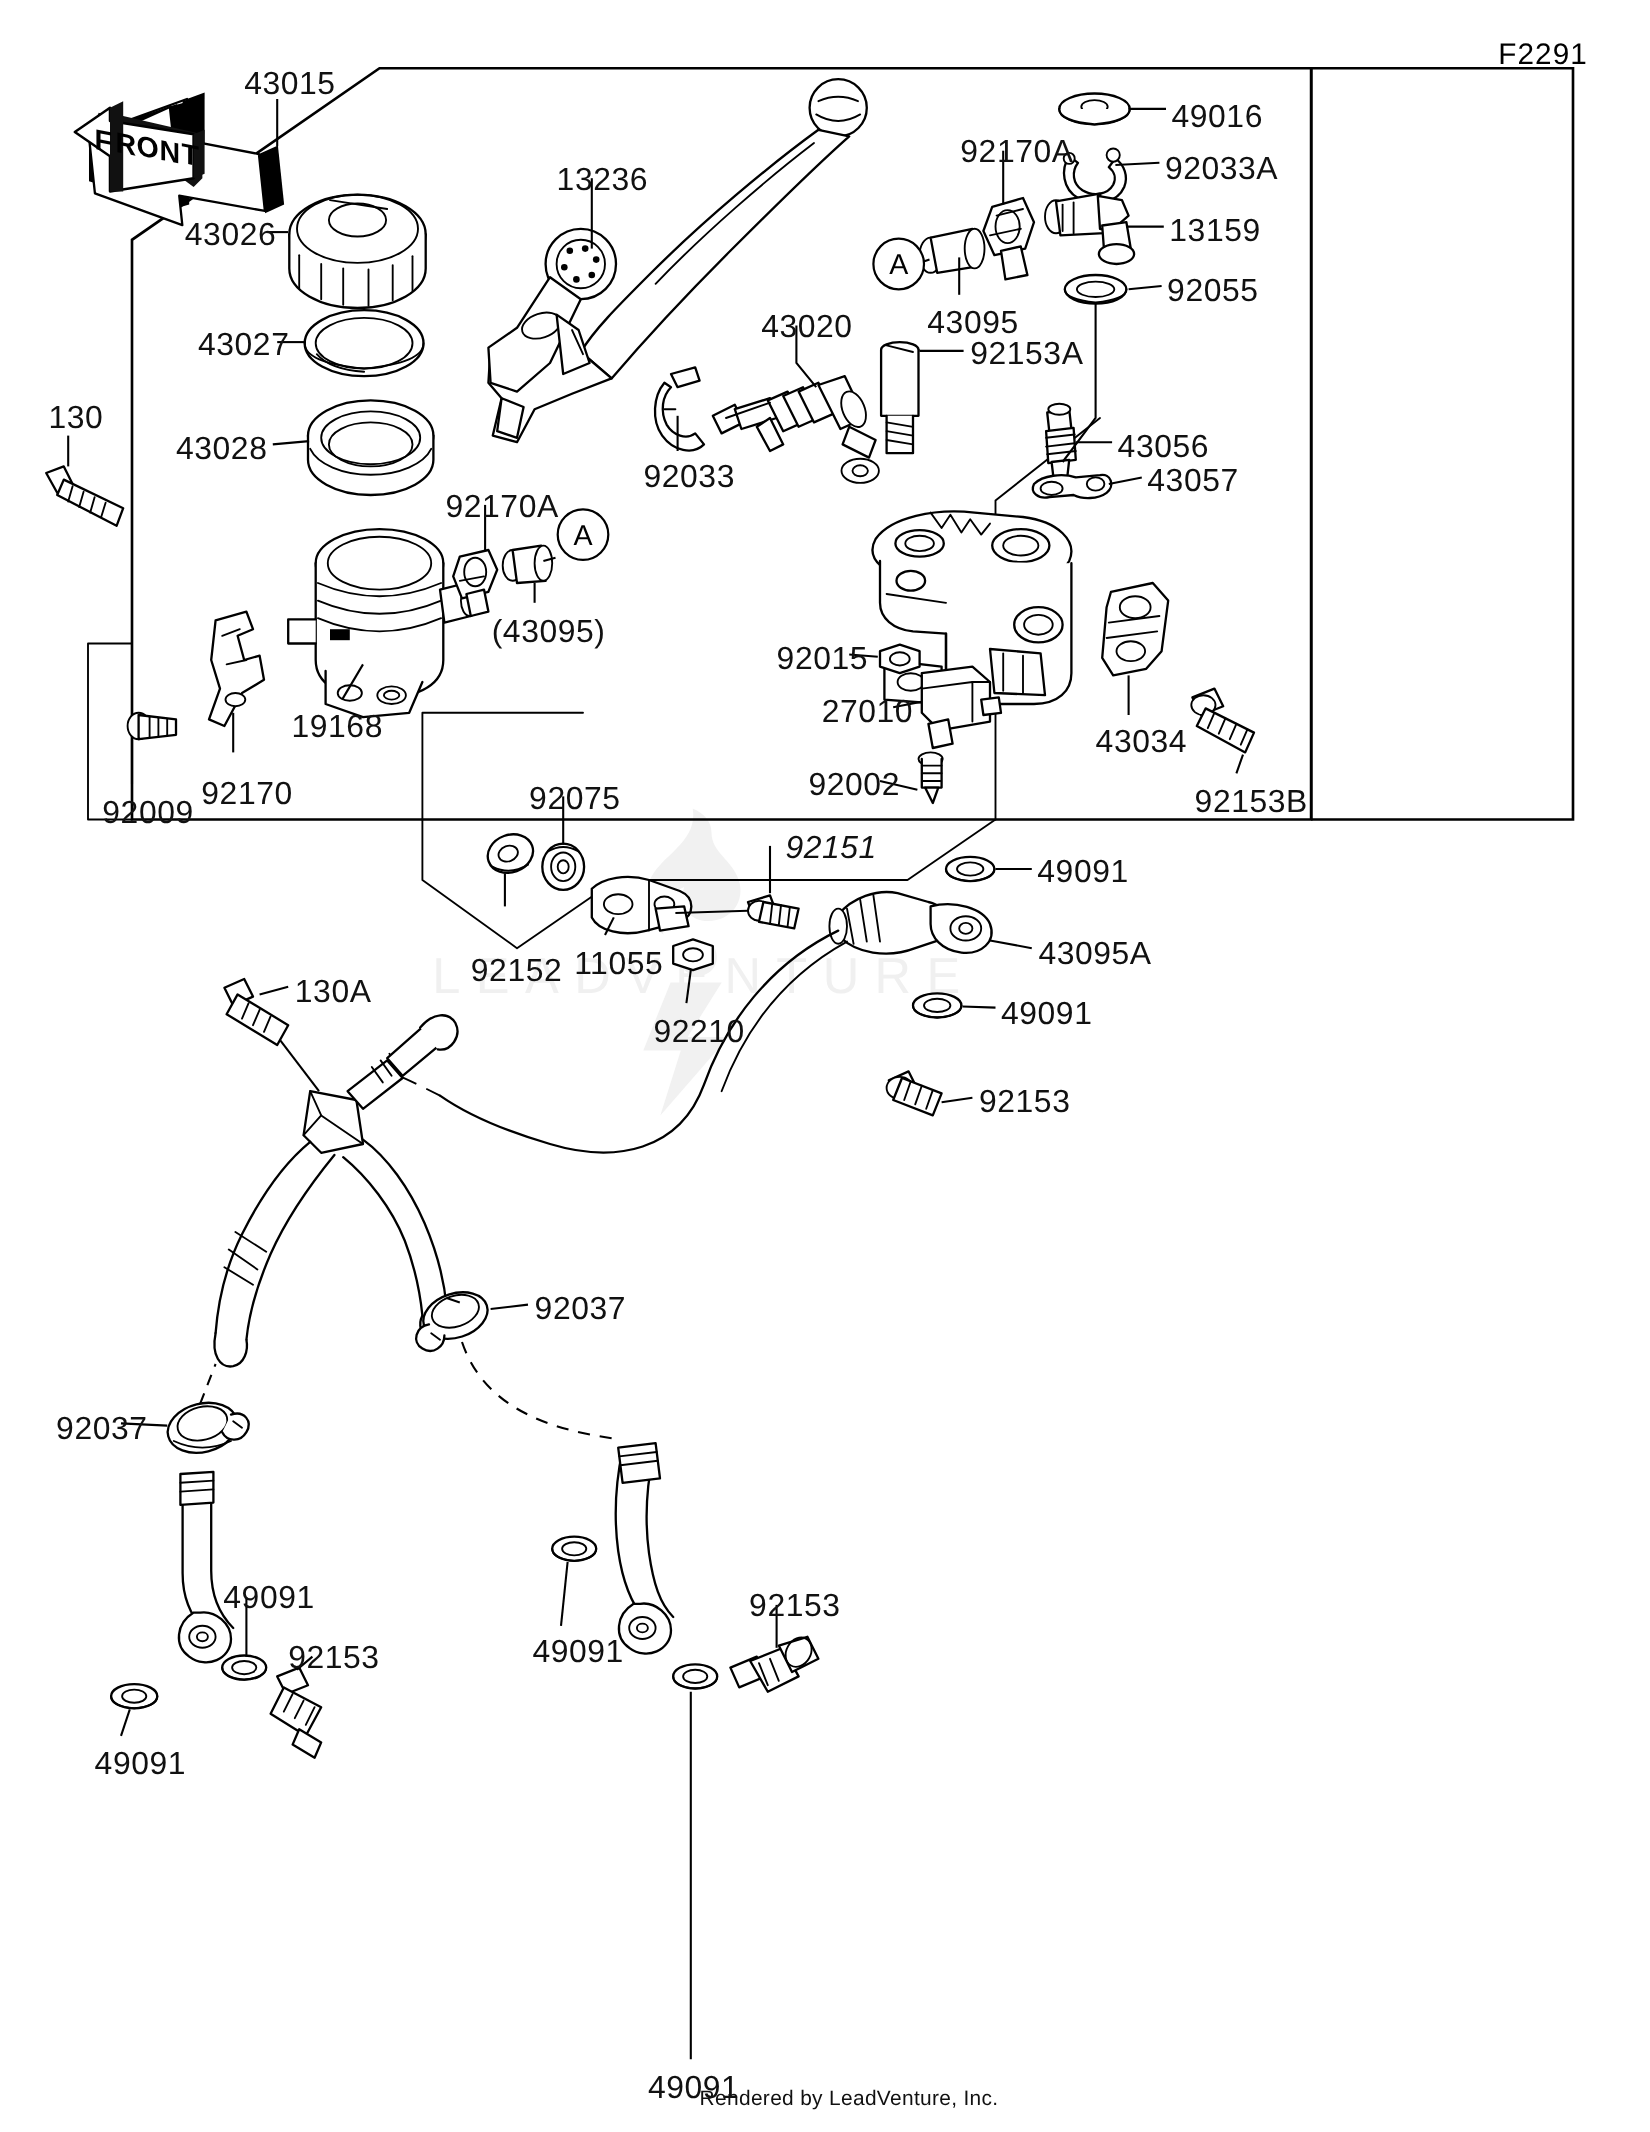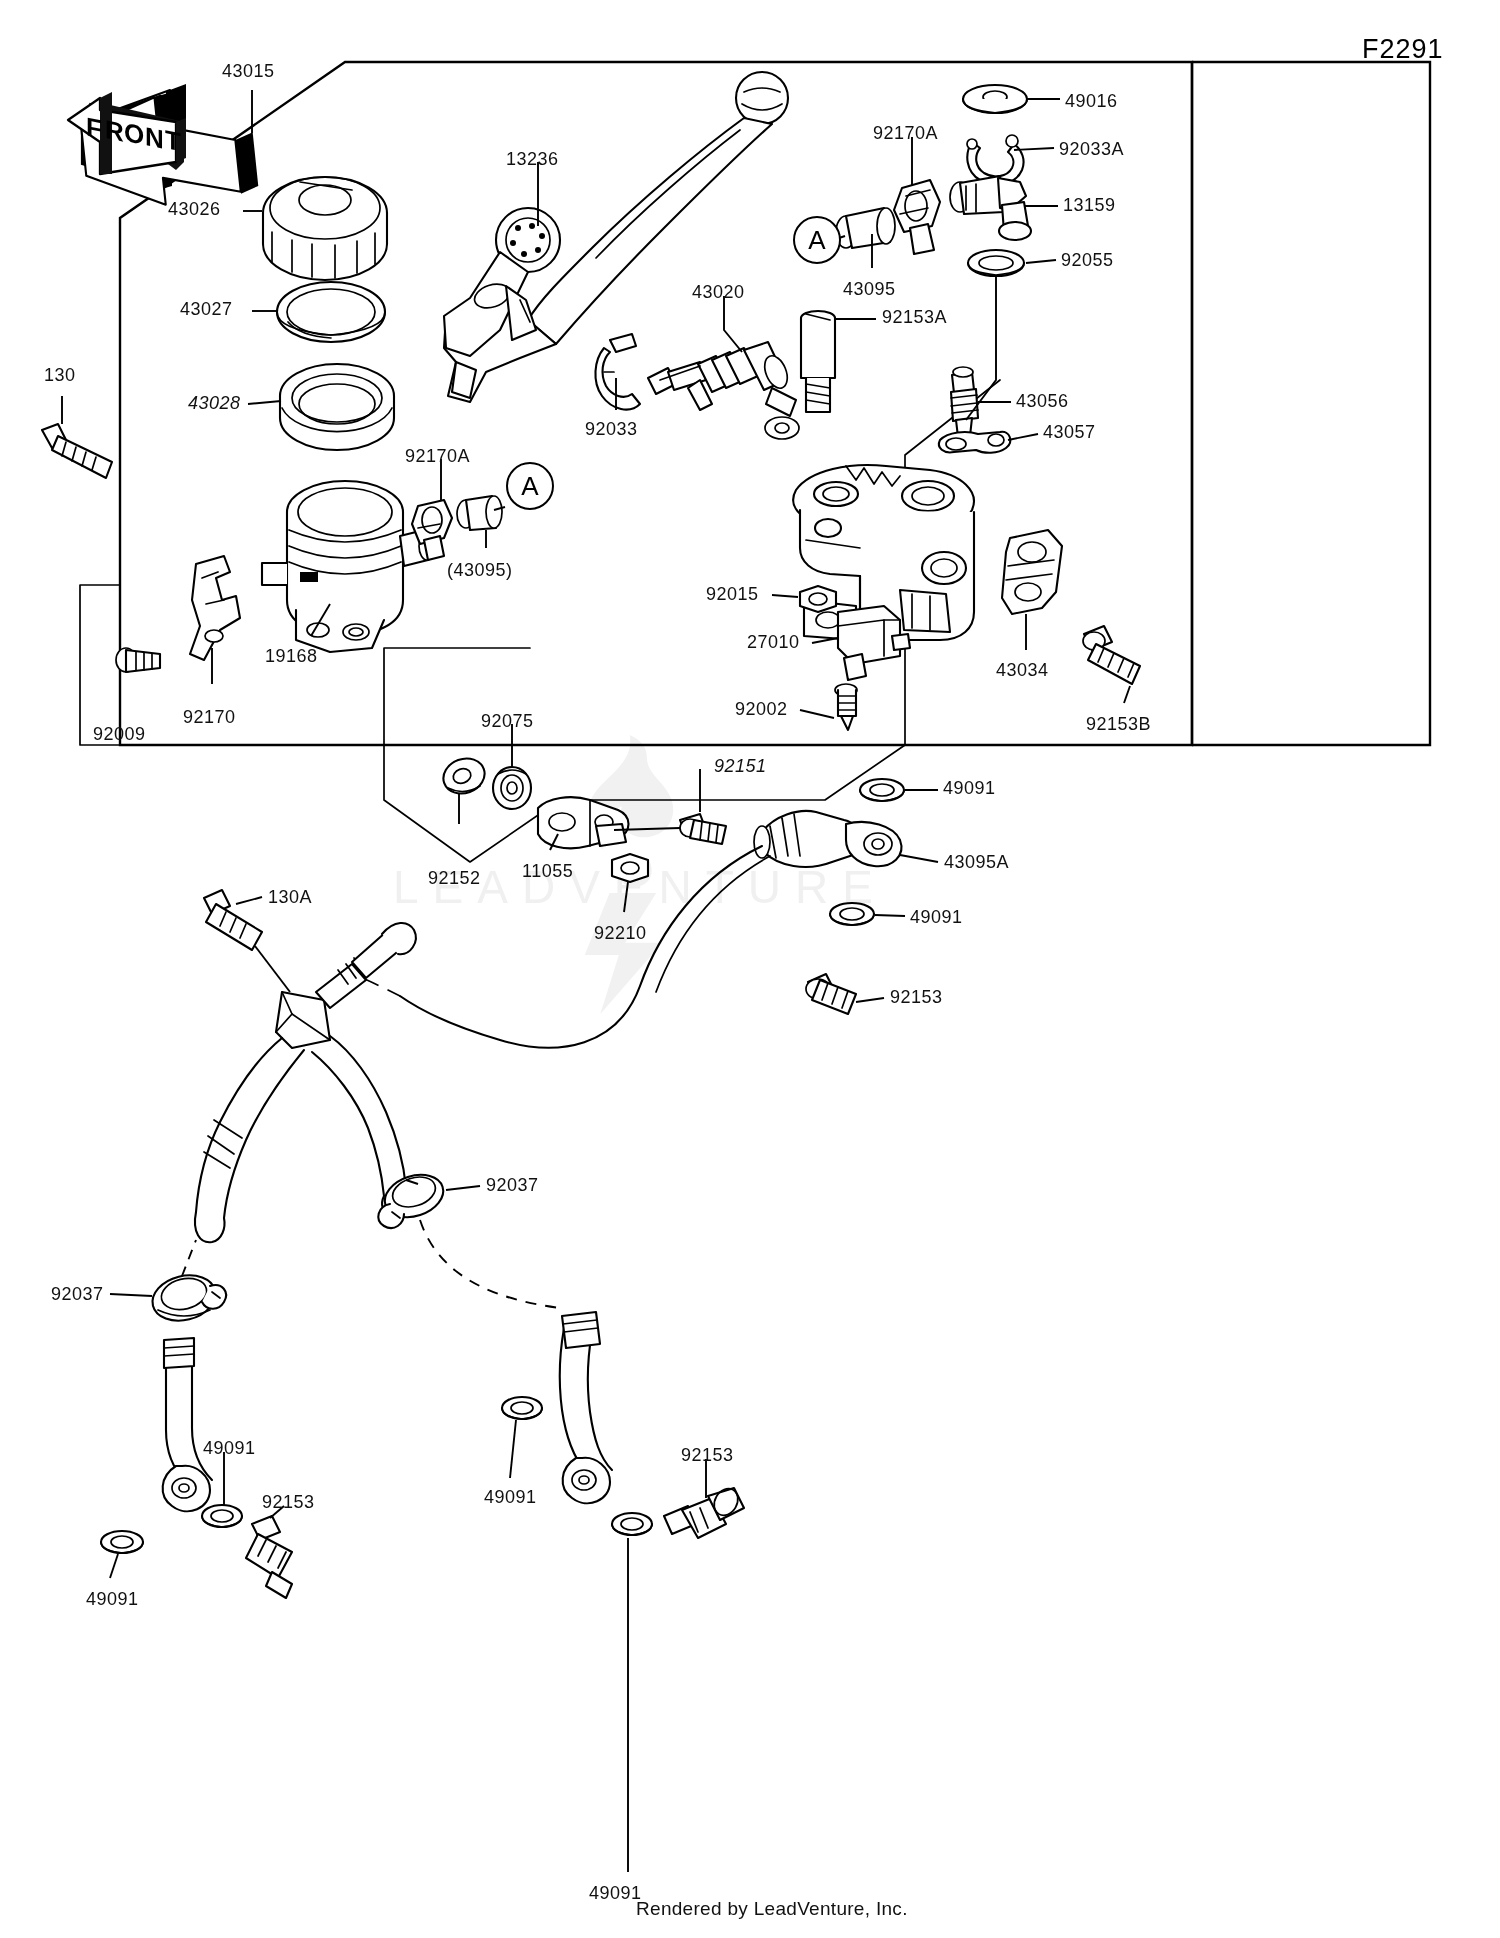--- a/index.html
+++ b/index.html
@@ -17,21 +17,21 @@
   }
   svg.layer{
     position:absolute;
     left:0; top:0;
     width:1500px;
     height:1938px;
   }
   .lbl{
     position:absolute;
     font-family:"Liberation Sans", sans-serif;
-    font-size:18px;
+    font-size:29px;
     letter-spacing:0.5px;
     color:#111;
     white-space:nowrap;
     line-height:1;
   }
   .diagcode{
     position:absolute;
     font-size:27px;
     letter-spacing:1px;
   }
@@ -765,21 +765,21 @@
   </svg>
 
   <div class="diagcode" style="left:1362px; top:34px;">F2291</div>
 
   <div class="footer" style="left:636px; top:1898px;">Rendered by LeadVenture, Inc.</div>
 
   <div id="label-host">
       <div class="lbl" style="left: 222px; top: 62px;">43015</div>
       <div class="lbl" style="left: 168px; top: 200px;">43026</div>
       <div class="lbl" style="left: 180px; top: 300px;">43027</div>
-      <div class="lbl" style="left: 188px; top: 394px; font-style: italic;">43028</div>
+      <div class="lbl" style="left: 160px; top: 394px;">43028</div>
       <div class="lbl" style="left: 44px; top: 366px;">130</div>
       <div class="lbl" style="left: 506px; top: 150px;">13236</div>
       <div class="lbl" style="left: 692px; top: 283px;">43020</div>
       <div class="lbl" style="left: 585px; top: 420px;">92033</div>
       <div class="lbl" style="left: 405px; top: 447px;">92170A</div>
       <div class="lbl" style="left: 447px; top: 561px;">(43095)</div>
       <div class="lbl" style="left: 265px; top: 647px;">19168</div>
       <div class="lbl" style="left: 183px; top: 696px; margin-top: 12px;">92170</div>
       <div class="lbl" style="left: 93px; top: 725px;">92009</div>
       <div class="lbl" style="left: 873px; top: 124px;">92170A</div>

